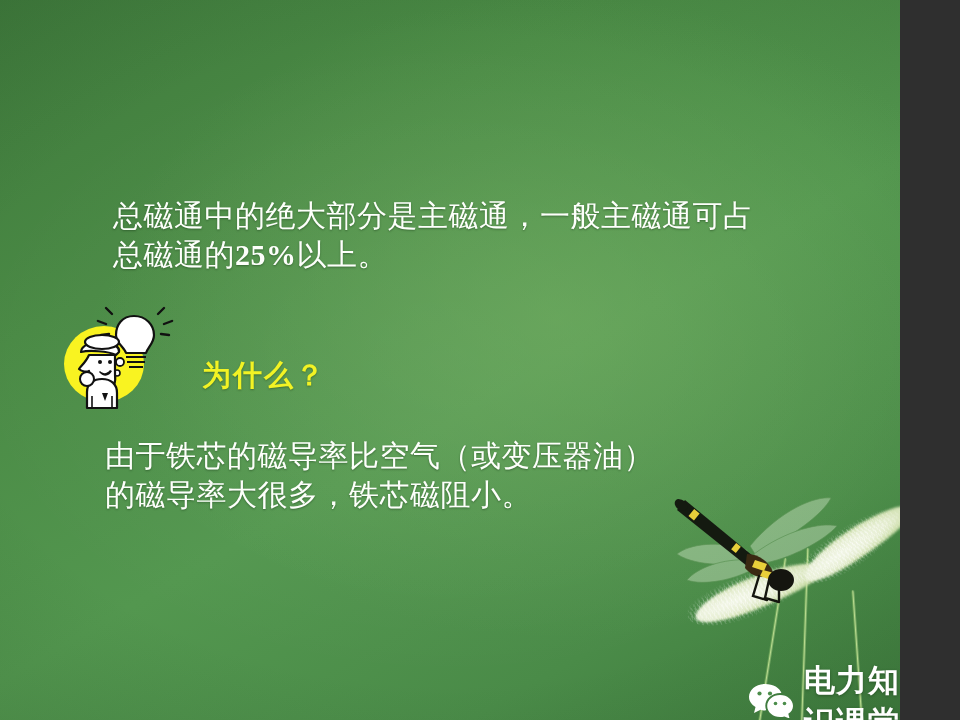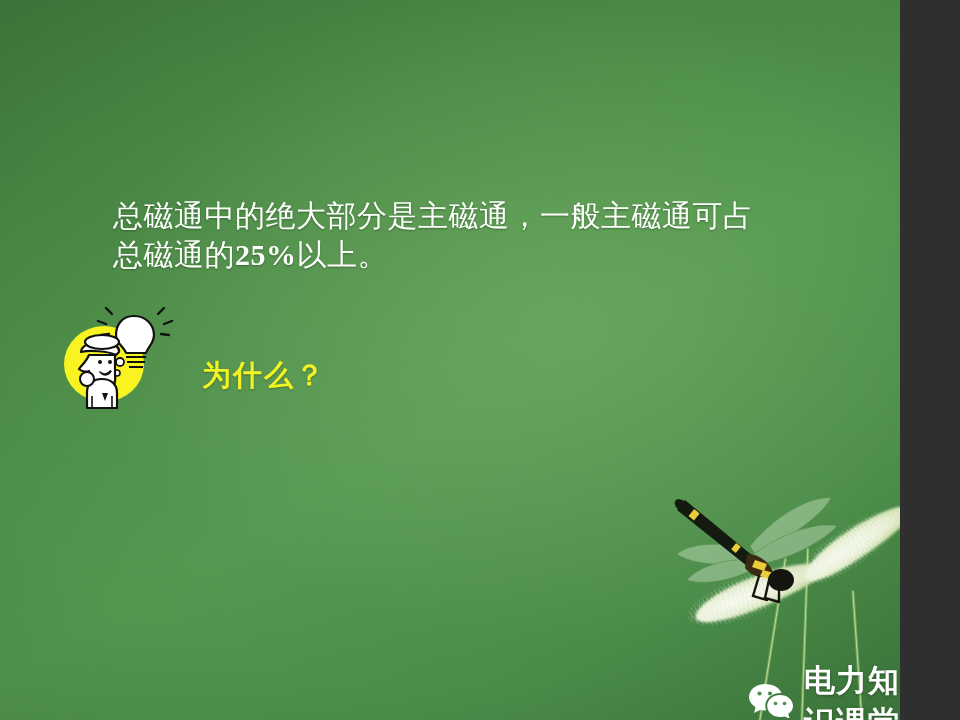--- a/index.html
+++ b/index.html
@@ -186,20 +186,22 @@
       </g>
       <circle cx="31" cy="79" r="7" fill="#fff" stroke="#111" stroke-width="2"></circle>
       <g stroke="#111" stroke-width="1.6" fill="none">
         <path d="M36 96 L 36 108 M56 96 L 56 108"></path>
       </g>
     </svg>
   </div>
 
   <div class="why" style="left:174px; top:356px;margin-left:28px;">为什么？</div>
 
+  <div class="para" style="left:105px; top:436px; width:700px;">由于铁芯的磁导率比空气（或变压器油）
+的磁导率大很多，铁芯磁阻小。</div>
 
   <div class="watermark" style="left:748px; top:660px;">
     <span>
       <svg width="46" height="36" viewBox="0 0 46 36" aria-hidden="true">
         <path d="M17 2 C 8 2, 1 8, 1 15 C 1 19, 3.5 22.5, 7.5 25 L 6 31 L 12.5 27.8 C 14 28.2, 15.5 28.4, 17 28.4 C 17.4 28.4, 17.8 28.4, 18.2 28.3 C 17.6 26.9, 17.3 25.4, 17.3 23.8 C 17.3 16.6, 24 11, 32.2 11 C 32.6 11, 33 11, 33.4 11.05 C 31.9 5.8, 25.2 2, 17 2 Z" fill="#ffffff"></path>
         <circle cx="11.5" cy="11.5" r="2.1" fill="#4b8d4a"></circle>
         <circle cx="22" cy="11.5" r="2.1" fill="#4b8d4a"></circle>
         <path d="M45 24 C 45 17.8, 39.2 13, 32.1 13 C 25 13, 19.2 17.8, 19.2 24 C 19.2 30.2, 25 35, 32.1 35 C 33.6 35, 35 34.8, 36.4 34.4 L 41.6 36.6 L 40.3 31.8 C 43.2 29.9, 45 27.2, 45 24 Z" fill="#ffffff"></path>
         <circle cx="27.5" cy="21.5" r="1.8" fill="#4b8d4a"></circle>
         <circle cx="36.5" cy="21.5" r="1.8" fill="#4b8d4a"></circle>

